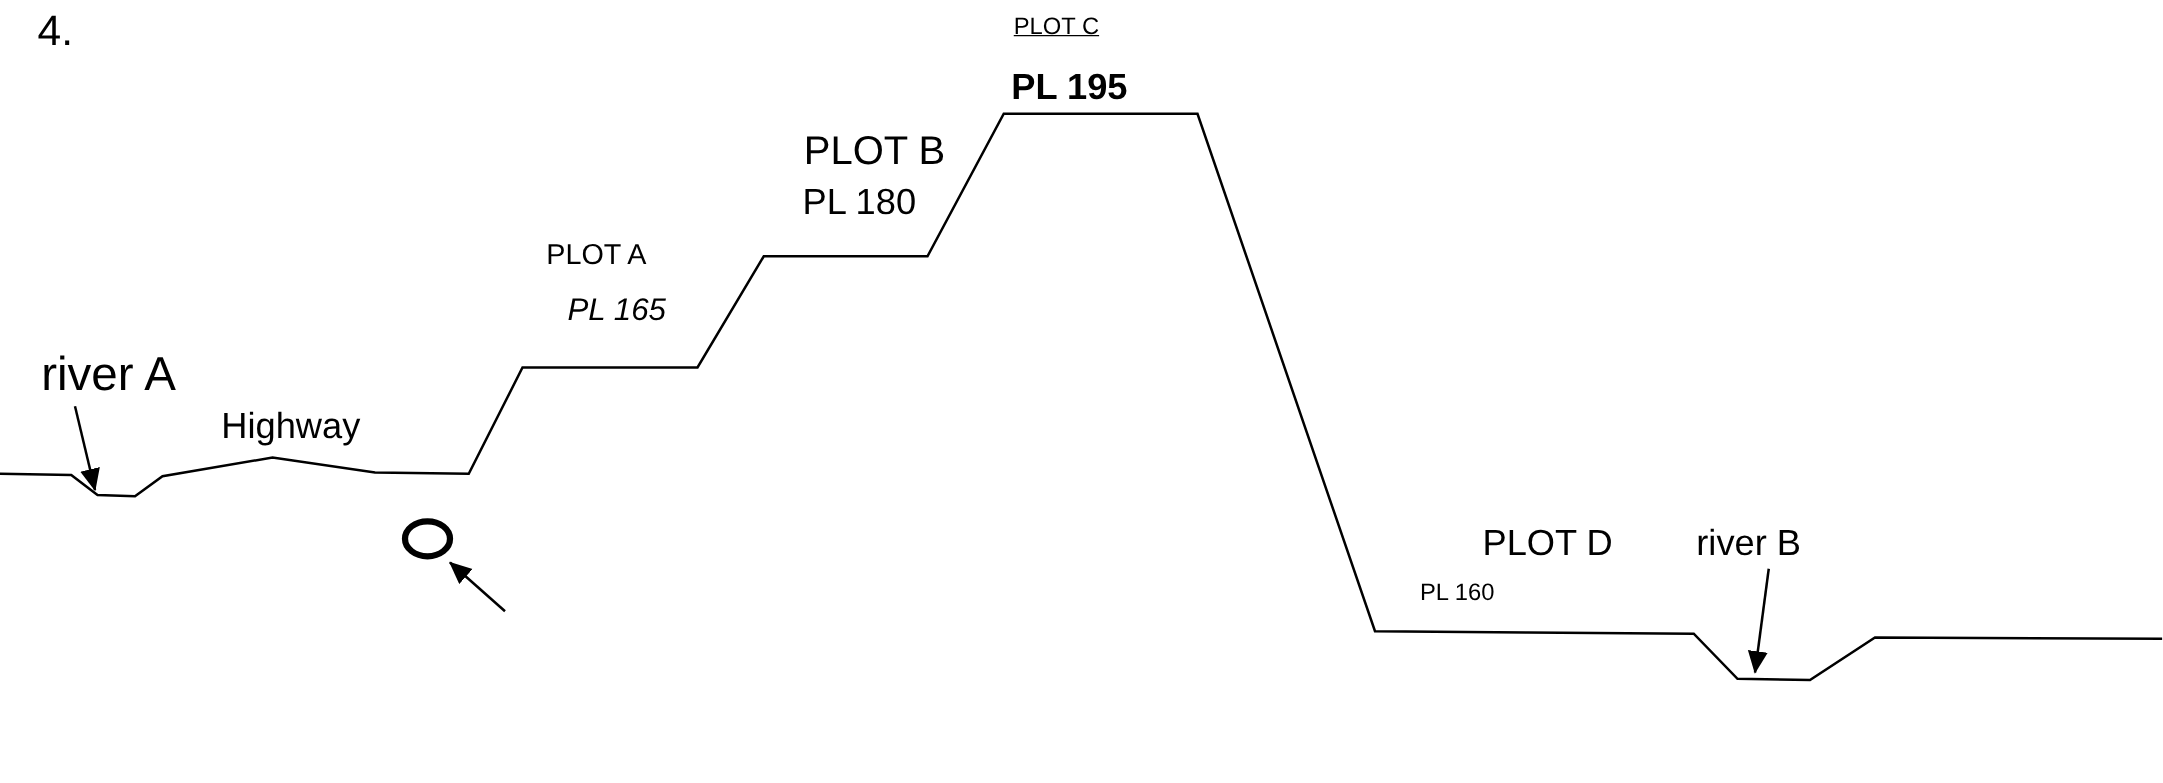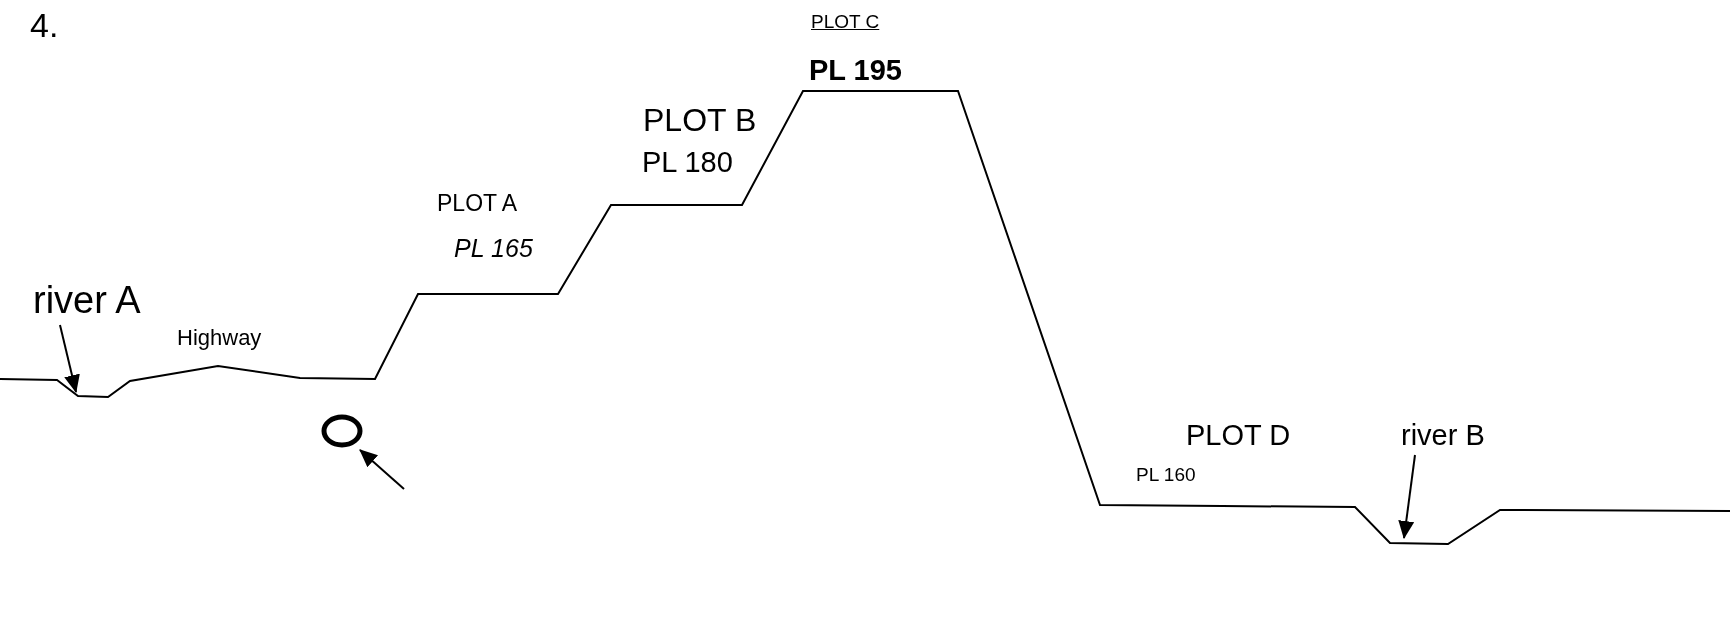--- a/index.html
+++ b/index.html
@@ -28,30 +28,30 @@
   }
   .lbl {
     position: absolute;
     white-space: pre;
     line-height: 1;
     color: #000000;
     font-family: "Liberation Sans", sans-serif;
   }
   .q-num      { left: 30px;   top: 8px;    font-size: 34px; }
   .river-a    { left: 33px;   top: 281px;  font-size: 38px; }
-  .highway    { left: 177px;  top: 327px;  font-size: 22px; }
+  .highway    { left: 177px;  top: 327px;  font-size: 29px; }
   .plot-a-ttl { left: 437px;  top: 192px;  font-size: 23px; }
   .plot-a-pl  { left: 454px;  top: 236px;  font-size: 25px; font-style: italic; }
   .plot-b-ttl { left: 643px;  top: 104px;  font-size: 32px; }
   .plot-b-pl  { left: 642px;  top: 148px;  font-size: 29px; }
   .plot-c-ttl { left: 811px;  top: 12px;   font-size: 19px; text-decoration: underline; }
   .plot-c-pl  { left: 809px;  top: 56px;   font-size: 29px; font-weight: bold; }
   .plot-d-ttl { left: 1186px; top: 421px;  font-size: 29px; }
   .plot-d-pl  { left: 1136px; top: 465px;  font-size: 19px; }
-  .river-b    { left: 1357px; top: 421px;  font-size: 29px; margin-left: 44px; }
+  .river-b    { left: 1357px; top: 421px;  font-size: 29px; }
   .tap-caption{ left: 404px;  top: 468px;  font-size: 29px; }
 </style>
 </head>
 <body>
 
 <div id="stage">
 
   <svg id="profile-svg" viewBox="0 0 1730 626" xmlns="http://www.w3.org/2000/svg">
 
     <defs>

